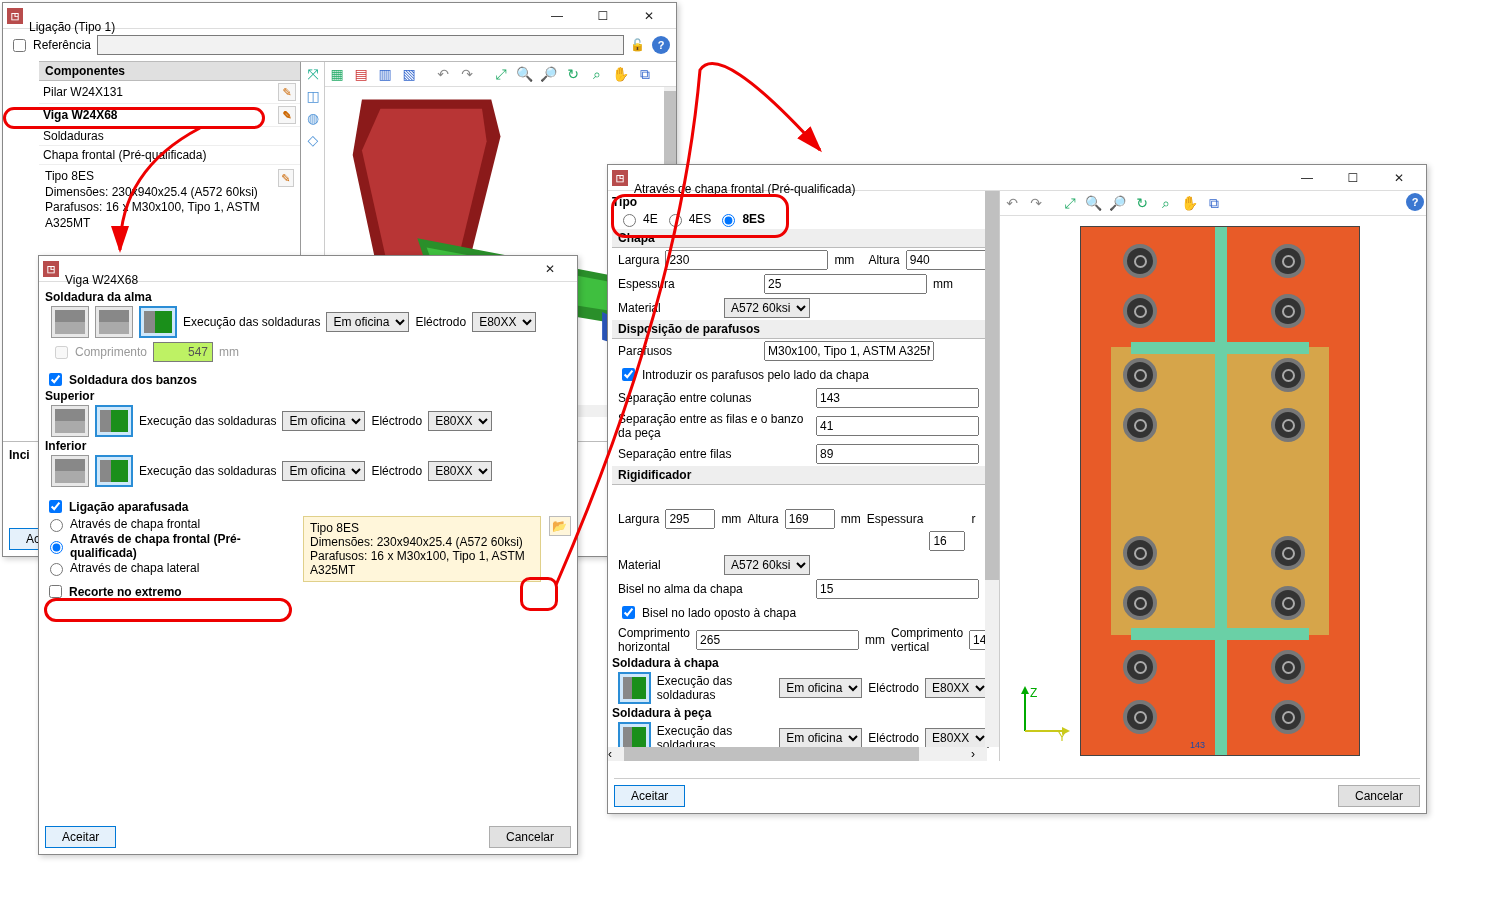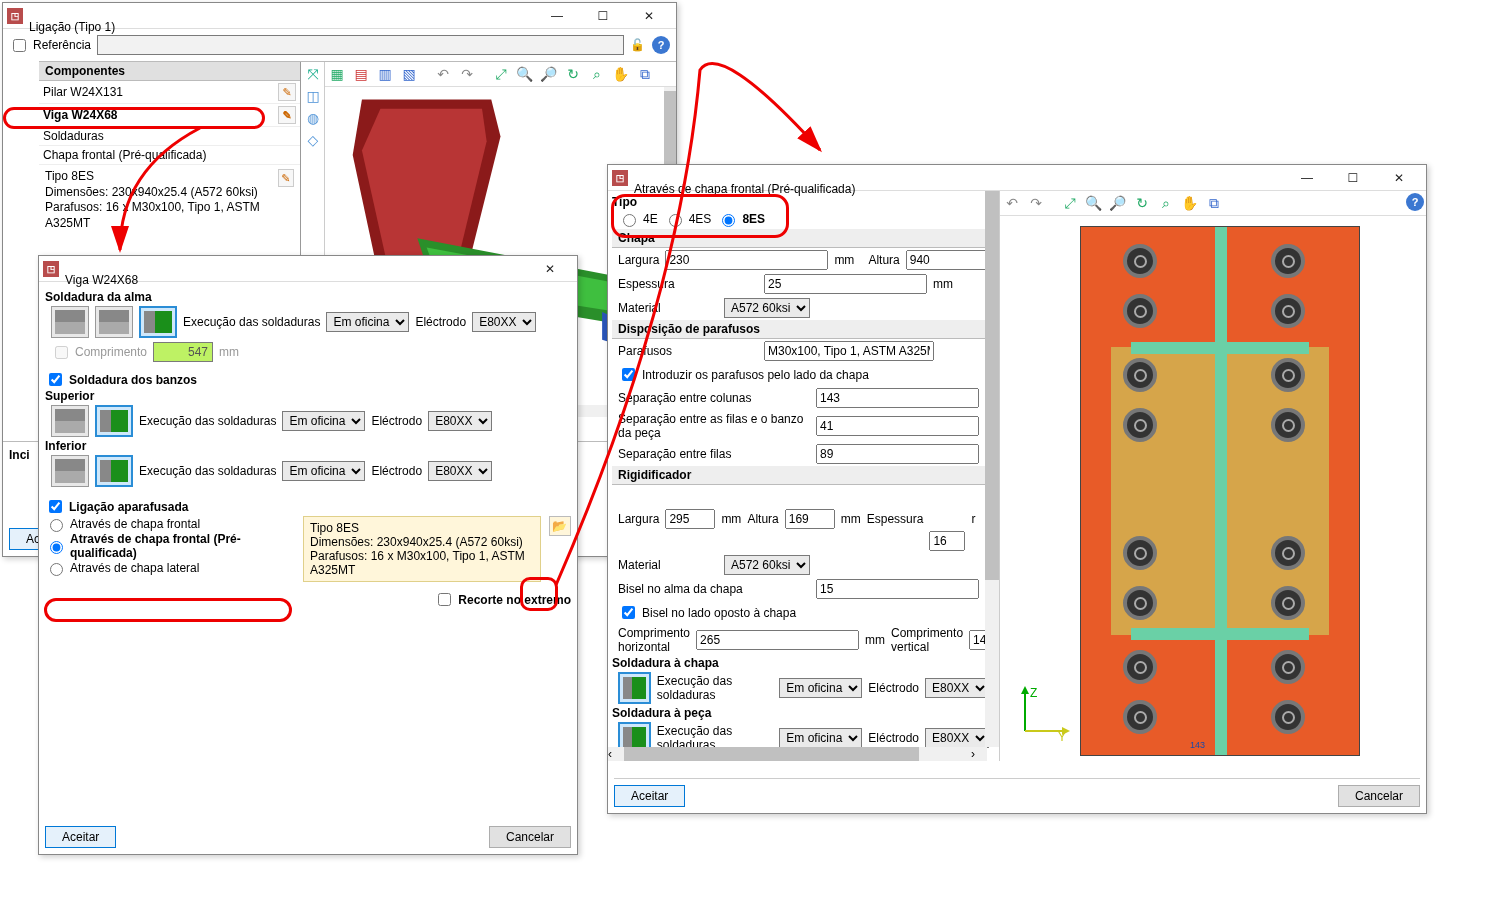--- a/index.html
+++ b/index.html
@@ -252,21 +252,21 @@
           </label>
       </div>
       <div class="yellow-box" style="flex:1;">
         <div>Tipo 8ES</div>
         <div>Dimensões: 230x940x25.4 (A572 60ksi)</div>
         <div>Parafusos: 16 x M30x100, Tipo 1, ASTM A325MT</div>
       </div>
       <div class="fold-icon">📂</div>
     </div>
 
-    <label class="chk" style="margin-top:8px;justify-content:flex-end;">
+    <label class="chk" style="margin-top:0;">
         <input type="checkbox" style="">
         <b>Recorte no extremo</b>
       </label>
   </div>
   <div style="position:absolute; bottom:6px; left:6px; right:6px; display:flex; justify-content:space-between;">
     <button class="btn">Aceitar</button>
     <button class="btn sec">Cancelar</button>
   </div>
 </div>
 

